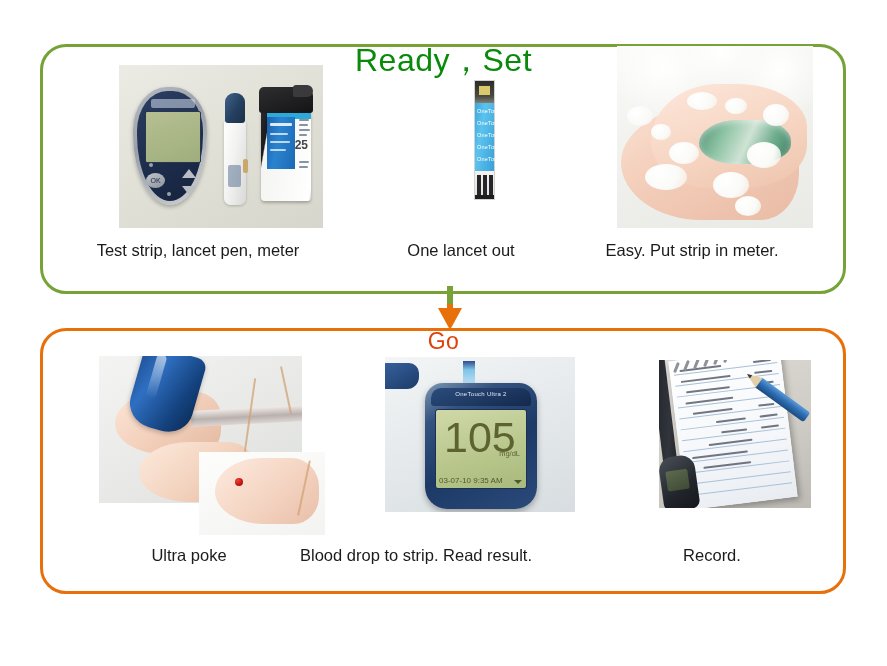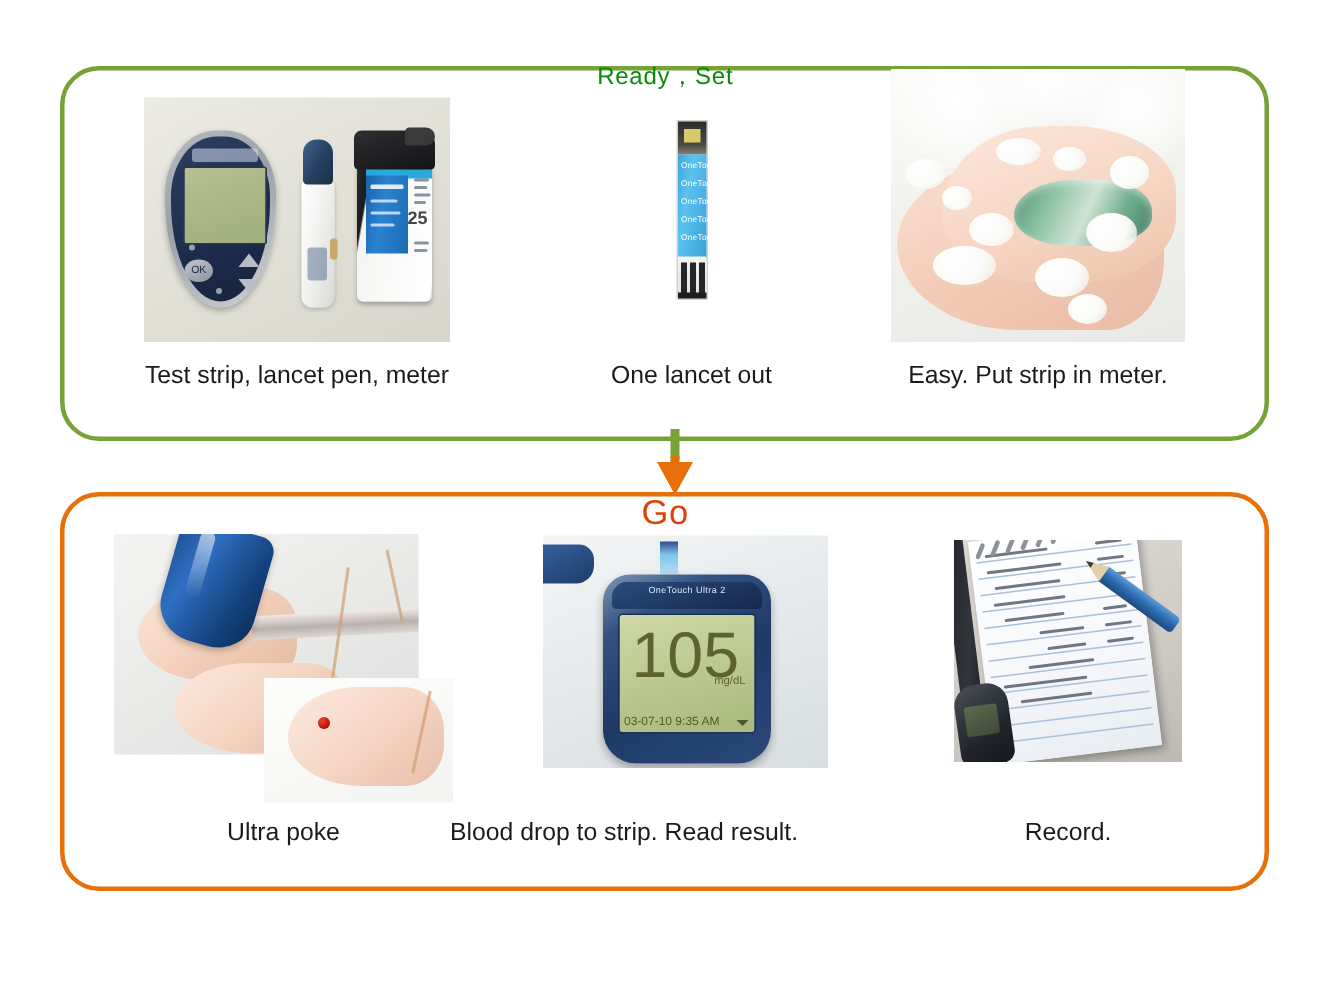--- a/index.html
+++ b/index.html
@@ -45,21 +45,21 @@
     letter-spacing: 0.5px;
     white-space: nowrap;
     line-height: 1;
   }
   #title-ready {
     left: 0;
     right: 0;
     top: 44px;
     text-align: center;
     color: #0a8a0a;
-    font-size: 16px;
+    font-size: 32px;
     z-index: 6;
   }
   #title-go {
     left: 0;
     right: 0;
     top: 330px;
     text-align: center;
     color: #e0400a;
     font-size: 23px;
     z-index: 6;
@@ -83,20 +83,21 @@
     line-height: 1;
   }
   .cap-ready { top: 242px; }
   .cap-go    { top: 547px; }
 
   
   .photo {
     position: absolute;
     overflow: hidden;
     background: #efeee9;
+    margin-left: 23px;
   }
 
   
   #photo-meter {
     left: 96px; top: 65px; width: 204px; height: 163px;
     background: linear-gradient(150deg,#ecebe4 0%,#e2e1d8 45%,#d7d6cc 100%);
   }
   .meter-body {
     position: absolute; left: 14px; top: 22px; width: 74px; height: 118px;
     border-radius: 46% 46% 50% 50% / 36% 36% 60% 60%;

